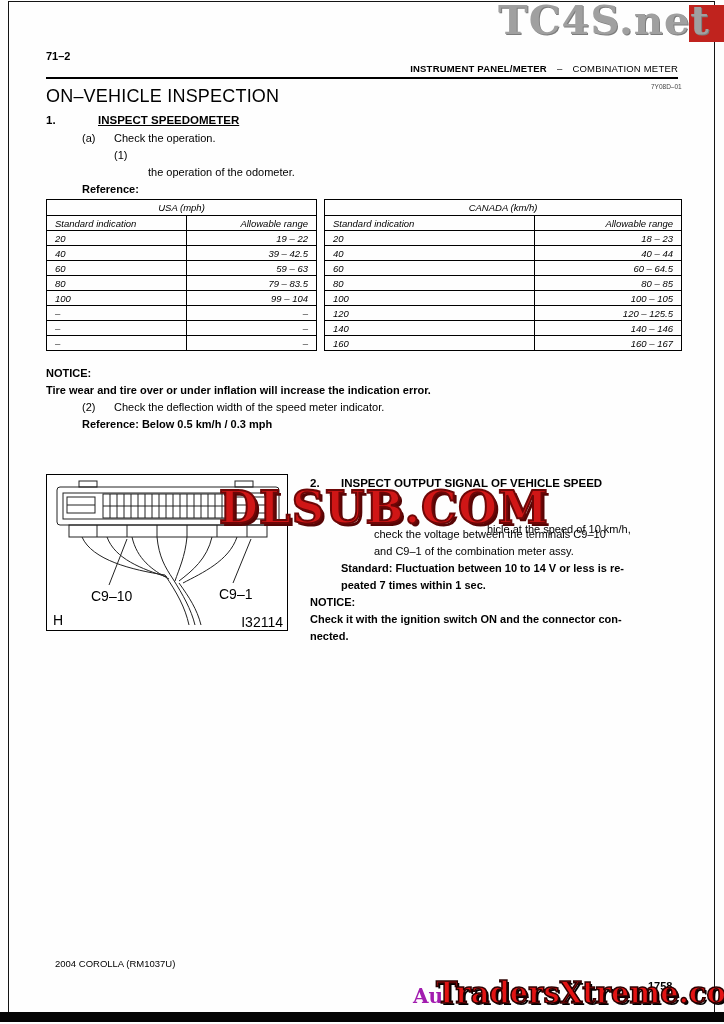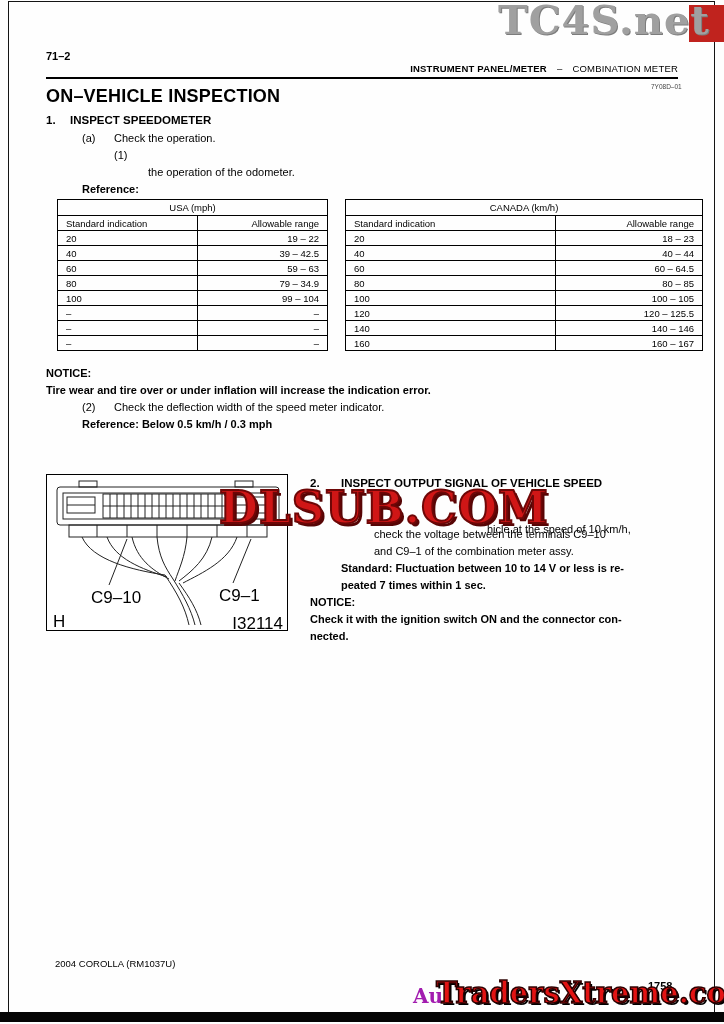--- a/index.html
+++ b/index.html
@@ -15,41 +15,41 @@
   .wm-tc4s { left:498px; top:-4px; font-family:"DejaVu Serif", serif; font-weight:bold; font-size:40px; color:#a0a0a0; text-shadow:1px 1px 0 #7c7c7c; z-index:50; letter-spacing:1px; }
   .wm-redbox { left:689px; top:5px; width:35px; height:37px; background:#c0231e; z-index:49; }
 
   
   .pagenum-left { left:46px; top:50px; font-size:11px; font-weight:bold; z-index:10; }
   .doc-header { left:46px; top:63px; width:632px; text-align:right; font-size:9.5px; letter-spacing:.2px; z-index:10; }
   .doc-header .sep { margin:0 10px; }
   .header-rule { left:46px; top:77px; width:632px; height:1.5px; background:#000; z-index:10; }
   .doc-code { left:651px; top:83px; font-size:6.5px; color:#444; z-index:10; }
 
-  .title { left:46px; top:86px; font-size:18px; font-weight:bold; letter-spacing:.2px; z-index:10; }
+  .title { left:46px; top:86px; font-size:18px; font-weight:normal; letter-spacing:.2px; z-index:10; }
 
   .t11 { font-size:11px; z-index:10; }
   .t115b { font-size:11.5px; font-weight:bold; z-index:10; }
   .t11b { font-size:11px; font-weight:bold; z-index:10; }
 
   
-  .tables-wrap { left:57px; top:199px; width:632px; display:flex; gap:17px; z-index:10; position:absolute; }
+  .tables-wrap { left:46px; top:199px; width:632px; display:flex; gap:7px; z-index:10; position:absolute;font-style:italic; }
   table.spec { border-collapse:collapse; table-layout:fixed; }
   table.spec th, table.spec td { border:1px solid #000; font-size:9.5px; font-weight:normal; padding:1px 8px; height:15px; overflow:hidden; }
   table.spec th.group { text-align:center; height:16px; }
   table.spec th.colhead-l { text-align:left; }
   table.spec th.colhead-r { text-align:right; }
   table.spec td:first-child { text-align:left; }
   table.spec td:last-child { text-align:right; }
   #table-usa { width:270px; }
   #table-canada { width:357px; }
 
   
   .figure { left:46px; top:474px; width:242px; height:157px; border:1.5px solid #000; z-index:10; position:absolute; background:#fff; }
-  .figure .fig-label { position:absolute; font-size:17px; white-space:nowrap; }
+  .figure .fig-label { position:absolute; font-size:14px; white-space:nowrap; }
   .fig-c910 { left:44px; top:113px; }
   .fig-c91  { left:172px; top:111px; }
   .fig-h { left:6px; top:137px; font-size:10px; }
   .fig-code { right:4px; top:139px; font-size:8.5px; }
 
   
   .wm-dlsub { left:219px; top:481px; font-family:"DejaVu Serif", serif; font-weight:bold; font-size:45px; letter-spacing:1px; color:#d01616; -webkit-text-stroke:2px #6e0707; text-shadow:3px 3px 0 #570505; z-index:50; }
 
   
   .footer-left { left:55px; top:958px; font-size:9.5px; z-index:10; }
@@ -71,21 +71,21 @@
   <div class="abs pagenum-left">71–2</div>
   <div class="abs doc-header">
     <span class="b">INSTRUMENT PANEL/METER</span><span class="sep">–</span><span>COMBINATION METER</span>
   </div>
   <div class="abs header-rule"></div>
   <div class="abs doc-code">7Y08D–01</div>
 
   <div class="abs title">ON–VEHICLE INSPECTION</div>
 
   <div class="abs t115b" style="left:46px; top:114px;">1.</div>
-  <div class="abs t115b" style="left:70px; top:114px;">INSPECT SPEEDOMETER</div>
+  <div class="abs t115b" style="left:98px; top:114px;text-decoration:underline;">INSPECT SPEEDOMETER</div>
 
   <div class="abs t11" style="left:82px; top:132px;">(a)</div>
   <div class="abs t11" style="left:114px; top:132px;">Check the operation.</div>
 
   <div class="abs t11" style="left:114px; top:149px;">(1)</div>
   <div class="abs t11" style="left:148px; top:166px;">the operation of the odometer.</div>
 
   <div class="abs t11b" style="left:82px; top:183px;">Reference:</div>
 
   <div class="tables-wrap">
@@ -111,21 +111,21 @@
           <tr>
             <td>40</td>
             <td>39 – 42.5</td>
           </tr>
           <tr>
             <td>60</td>
             <td>59 – 63</td>
           </tr>
           <tr>
             <td>80</td>
-            <td>79 – 34.9</td>
+            <td>79 – 83.5</td>
           </tr>
           <tr>
             <td>100</td>
             <td>99 – 104</td>
           </tr>
           <tr>
             <td>–</td>
             <td>–</td>
           </tr>
           <tr>

